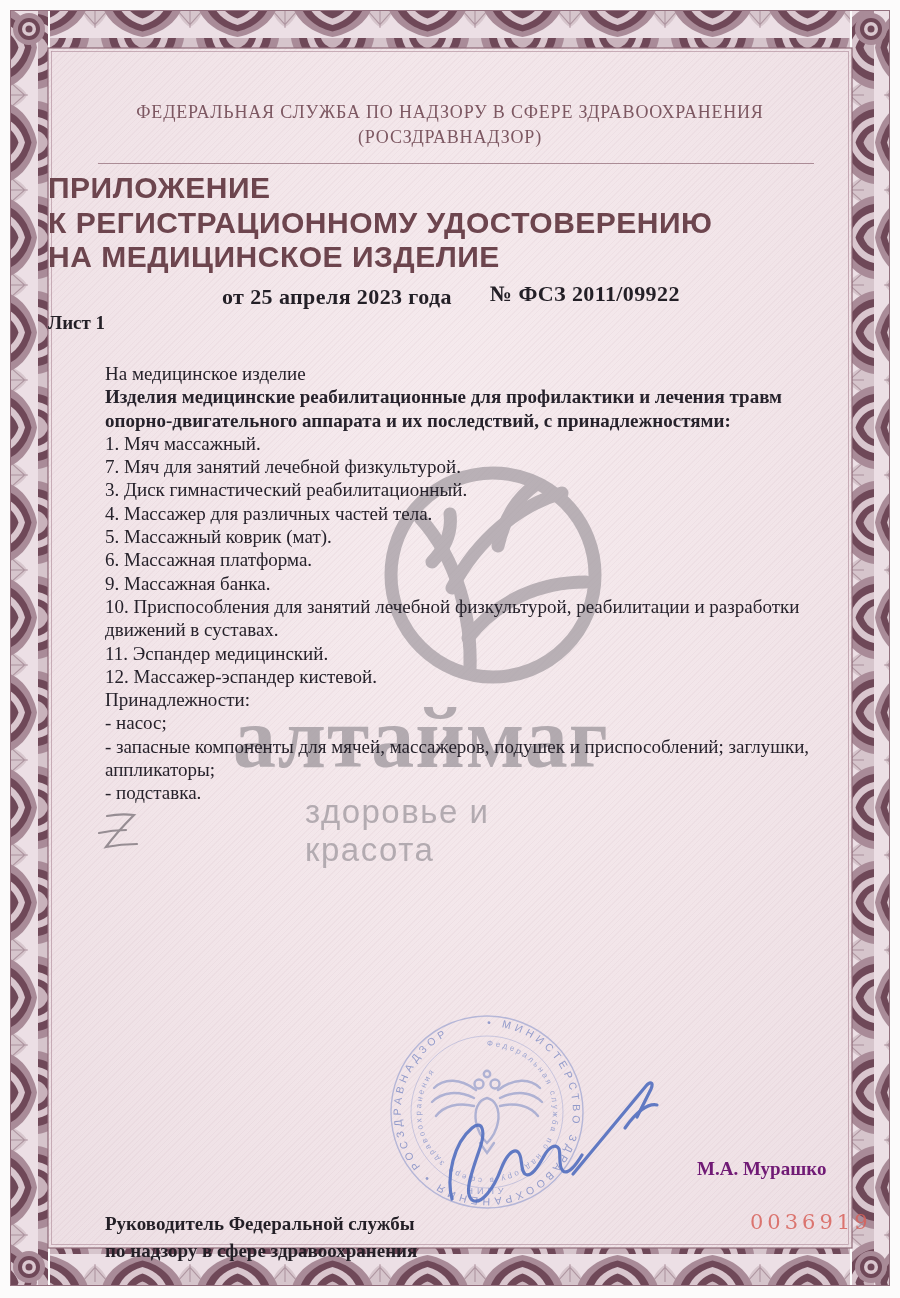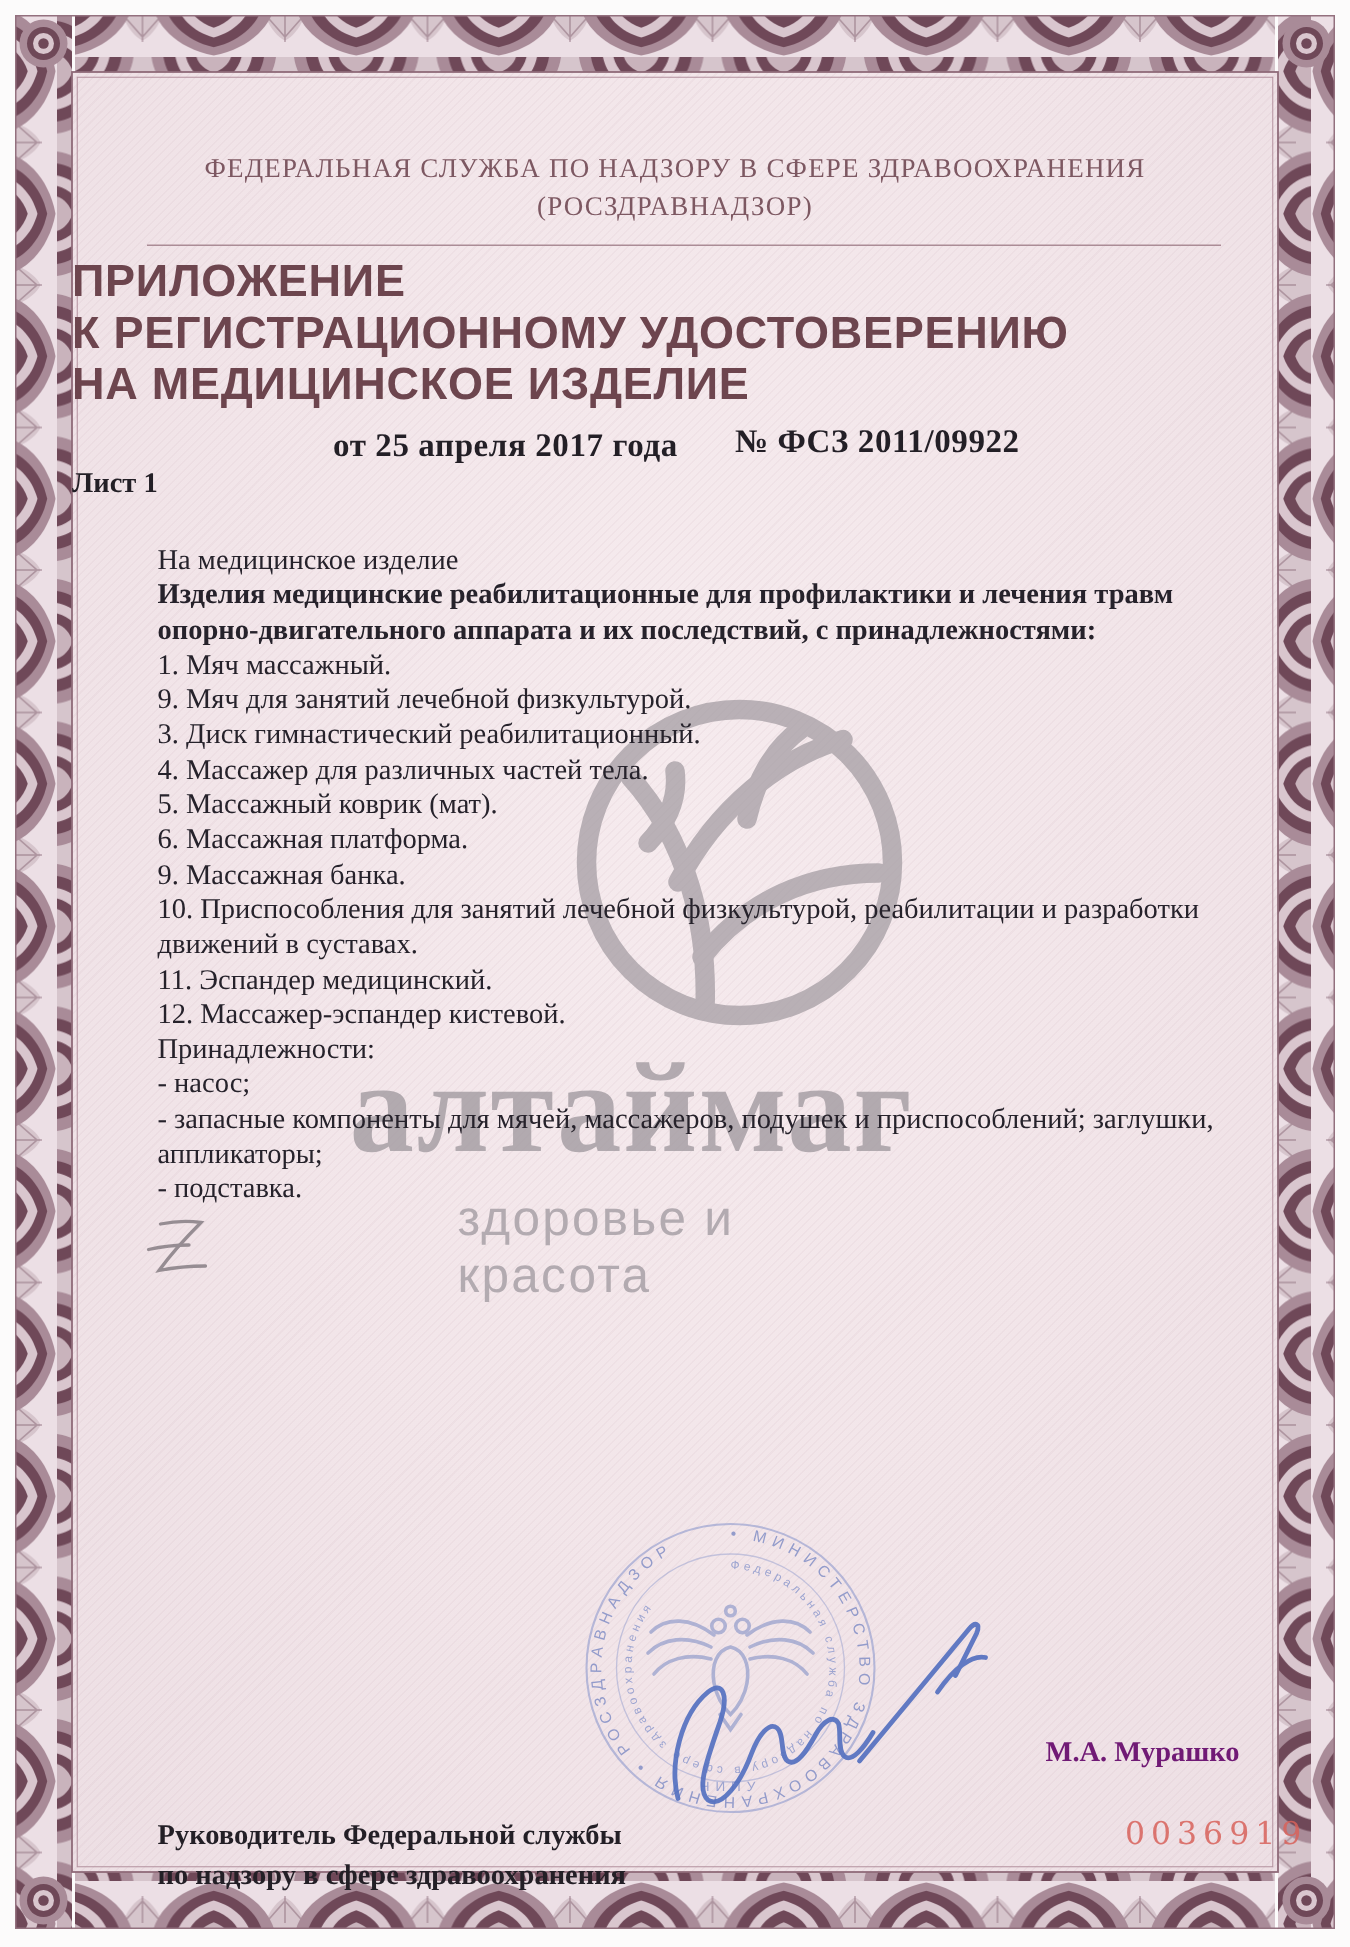--- a/index.html
+++ b/index.html
@@ -154,29 +154,29 @@
   </div>
 
   <div class="rule"></div>
 
   <div class="txt title">
     <div>ПРИЛОЖЕНИЕ</div>
     <div>К РЕГИСТРАЦИОННОМУ УДОСТОВЕРЕНИЮ</div>
     <div>НА МЕДИЦИНСКОЕ ИЗДЕЛИЕ</div>
   </div>
 
-  <div class="txt meta-date">от 25 апреля 2017 года</div>
+  <div class="txt meta-date">от 25 апреля 2023 года</div>
   <div class="txt meta-number">№ ФСЗ 2011/09922</div>
   <div class="txt sheet">Лист 1</div>
 
   <div class="txt bodytext">
     <div>На медицинское изделие</div>
     <div class="b">Изделия медицинские реабилитационные для профилактики и лечения травм опорно-двигательного аппарата и их последствий, с принадлежностями:</div>
     <div>1. Мяч массажный.</div>
-    <div>9. Мяч для занятий лечебной физкультурой.</div>
+    <div>7. Мяч для занятий лечебной физкультурой.</div>
     <div>3. Диск гимнастический реабилитационный.</div>
     <div>4. Массажер для различных частей тела.</div>
     <div>5. Массажный коврик (мат).</div>
     <div>6. Массажная платформа.</div>
     <div>9. Массажная банка.</div>
     <div>10. Приспособления для занятий лечебной физкультурой, реабилитации и разработки движений в суставах.</div>
     <div>11. Эспандер медицинский.</div>
     <div>12. Массажер-эспандер кистевой.</div>
     <div>Принадлежности:</div>
     <div>- насос;</div>

